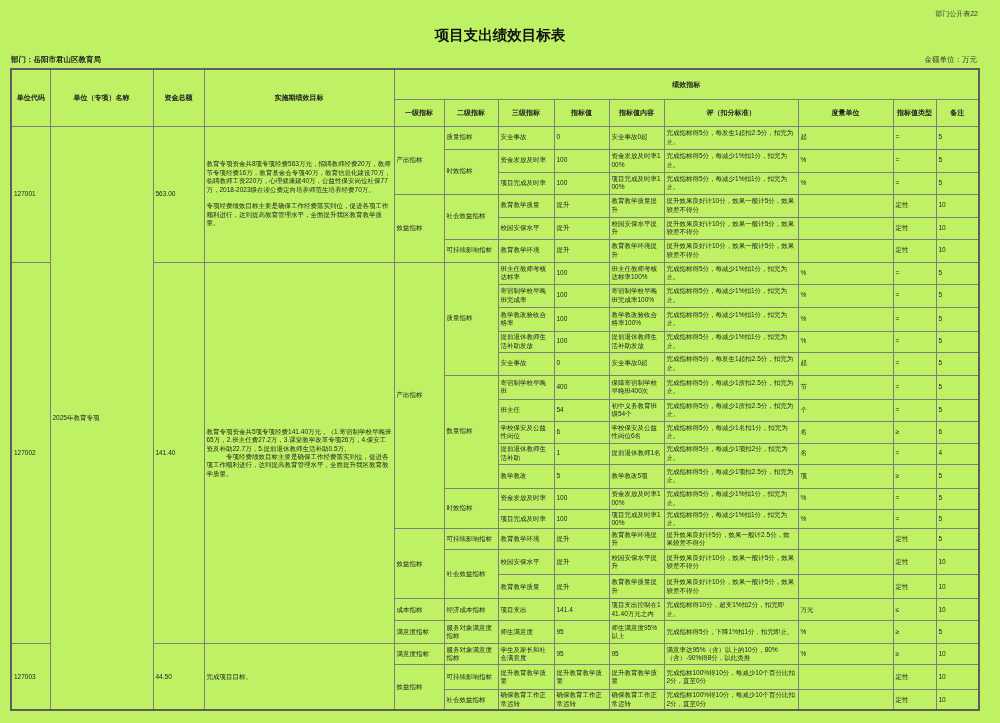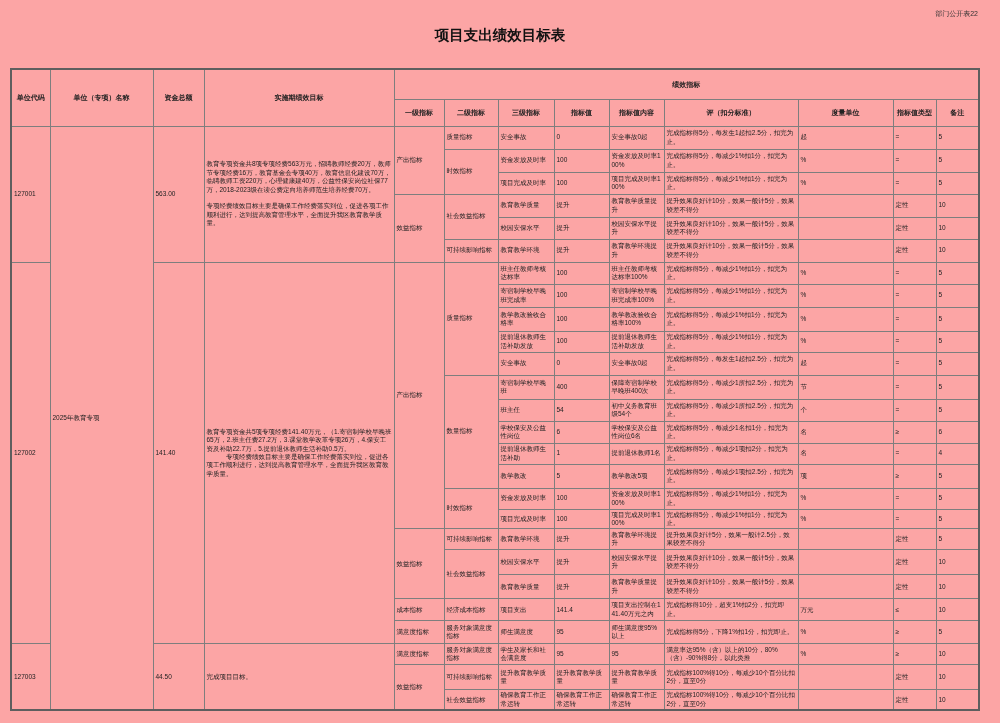--- a/index.html
+++ b/index.html
@@ -1,36 +1,40 @@
 <!DOCTYPE html>
 <html><head>
 <meta charset="utf-8">
 <style>
   html,body{margin:0;padding:0;background:#fff;}
   body{width:1000px;height:723px;font-family:"Liberation Sans","DejaVu Sans",sans-serif;color:#222;}
-  .page{position:relative;width:1000px;height:723px;overflow:hidden;background:#fca5a5;}
+  .page{position:relative;width:1000px;height:723px;overflow:hidden;background:#bef264;}
   .sheet-label{position:absolute;top:9px;right:22px;font-size:7px;color:#333;}
   .title{position:absolute;top:26px;left:0;width:100%;margin:0;text-align:center;font-size:14.5px;font-weight:bold;color:#111;}
   .meta-row{position:absolute;top:55px;left:11px;width:966px;display:flex;justify-content:space-between;font-size:7.5px;}
   .meta-left{font-weight:bold;}
   .meta-right{font-weight:normal;color:#333;}
   table.perf{position:absolute;top:68px;left:10px;width:968px;border-collapse:collapse;table-layout:fixed;border:2px solid #5e5e5e;}
   .perf th,.perf td{border:1px solid #7e7e7e;padding:1px 2px;font-size:6.5px;line-height:1.3;vertical-align:middle;text-align:left;word-break:break-all;overflow:hidden;}
   .perf th{font-weight:bold;text-align:center;font-size:7px;padding:1px;}
   .ctr{text-align:center;}
   .num{text-align:right;}
   .goal{white-space:pre-line;padding:2px 3px;}
   .name-cell{padding-left:8px;}
 </style>
 </head>
 <body>
 
 <div class="page">
   <div class="sheet-label">部门公开表22</div>
   <h1 class="title">项目支出绩效目标表</h1>
+  <div class="meta-row">
+    <span class="meta-left">部门：岳阳市君山区教育局</span>
+    <span class="meta-right">金额单位：万元</span>
+  </div>
 
   <table class="perf">
     <colgroup>
       <col style="width:39px">
         <col style="width:103px">
         <col style="width:51px">
         <col style="width:190px">
       <col style="width:50px">
         <col style="width:54px">
         <col style="width:56px">

